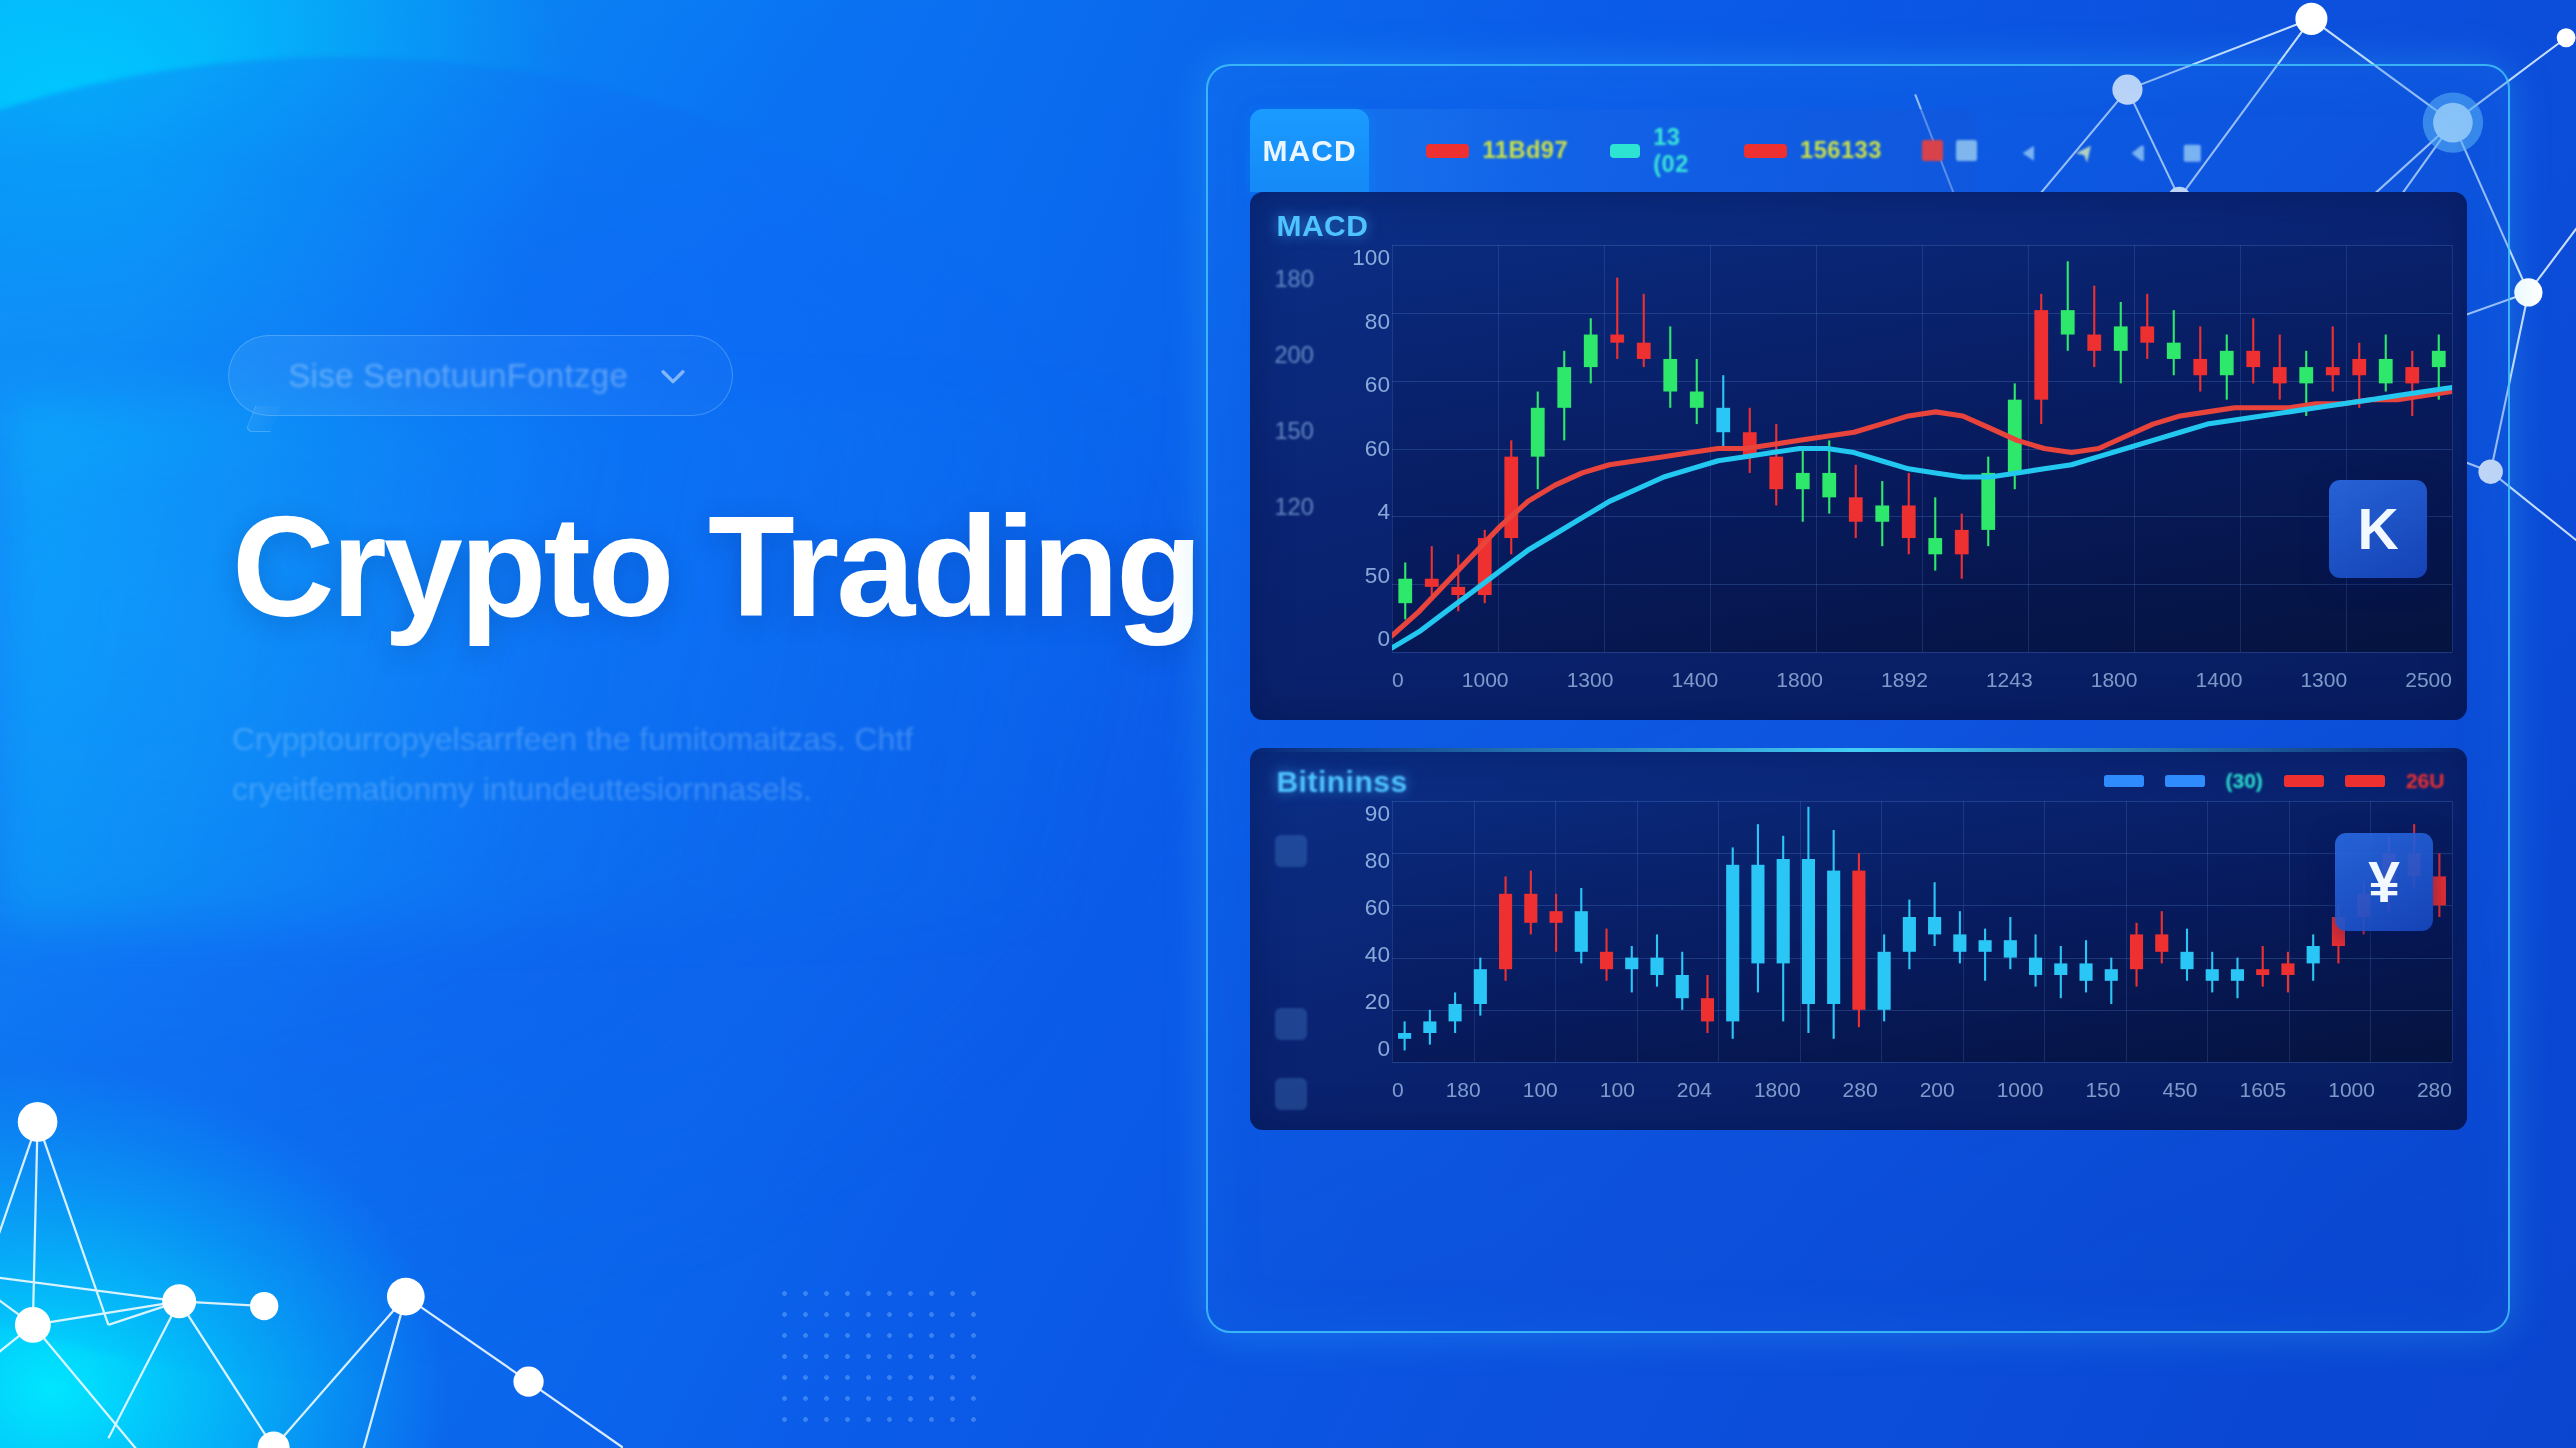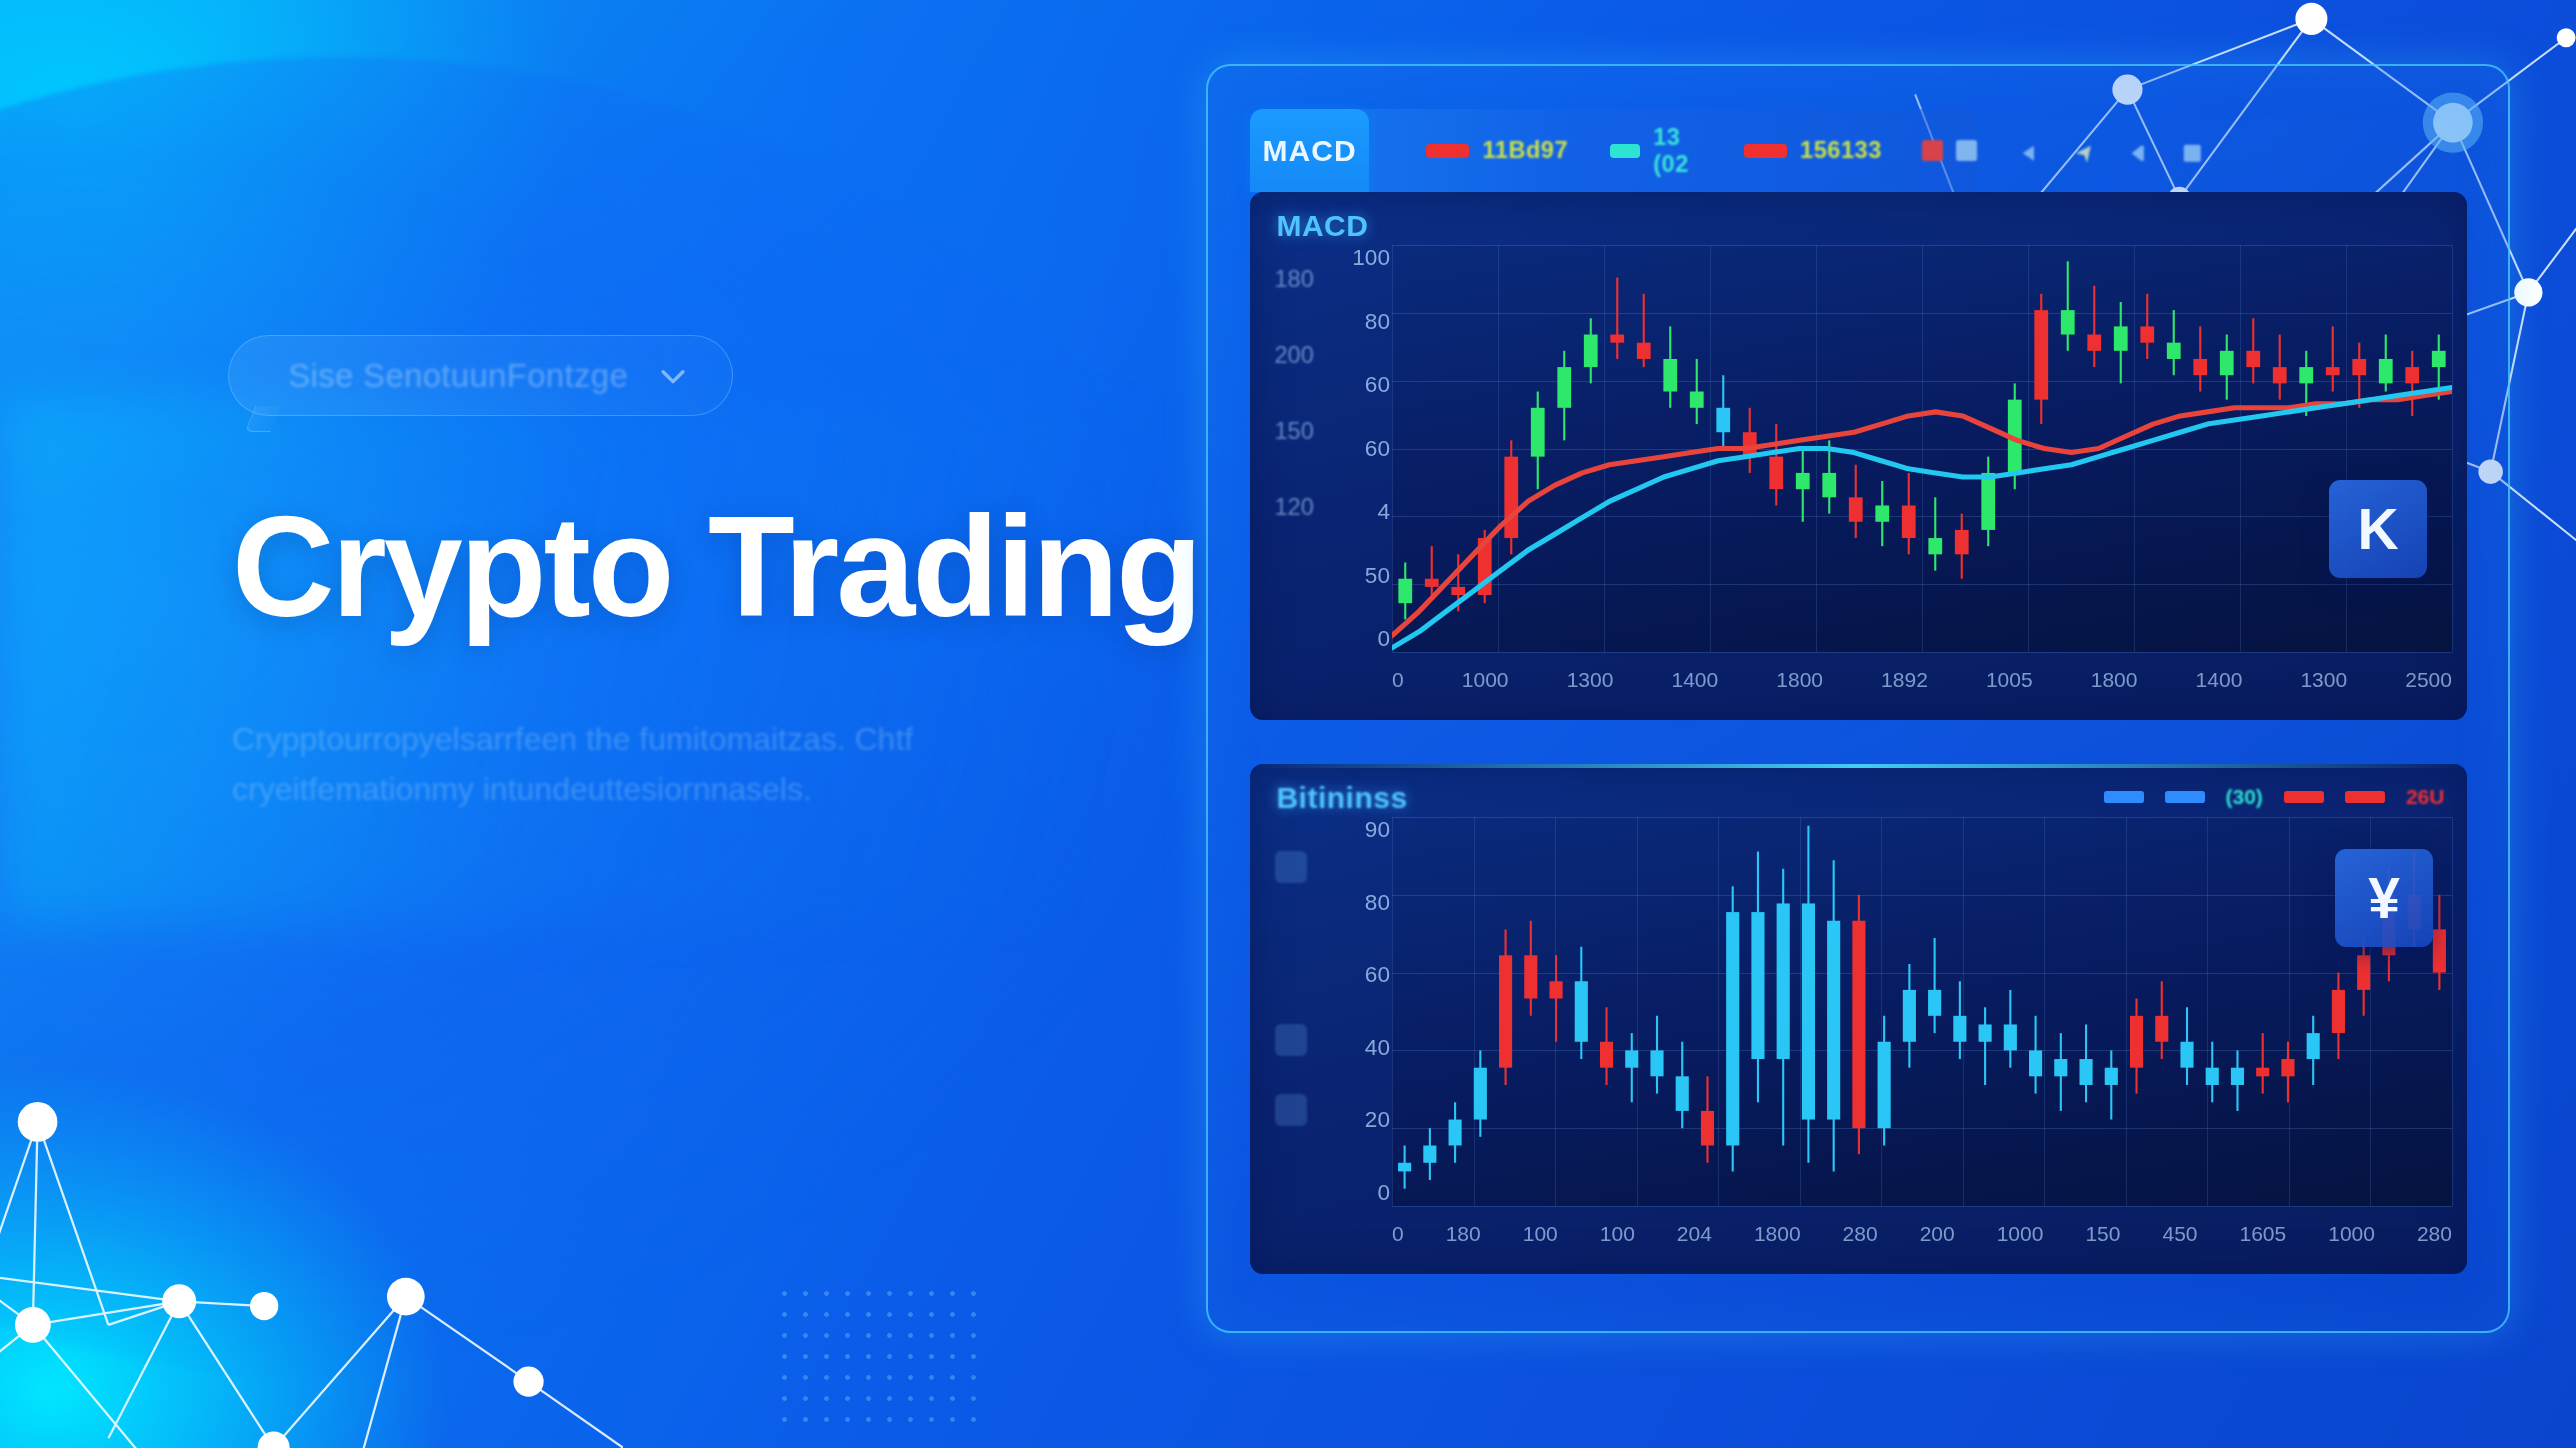--- a/index.html
+++ b/index.html
@@ -139,21 +139,21 @@
 
   
   .panel {
     position: absolute;
     border-radius: 13.2px;
     background: linear-gradient(165deg, #0b2f87 0%, #0a2473 40%, #081c5e 100%);
     box-shadow: inset 0 0 38px rgba(0,20,80,.55);
     overflow: hidden;
   }
   .panel-macd { left: 1250px; top: 192px; width: 1217px; height: 528px; }
-  .panel-bit  { left: 1250px; top: 764px; width: 1217px; height: 510px; }
+  .panel-bit  { left: 1250px; top: 748px; width: 1217px; height: 382px; }
 
   .panel-title {
     position: absolute; left: 26.4px; top: 17px;
     font-size: 30px; font-weight: 700; letter-spacing: 0.5px;
     color: #4fc3ff;
     text-shadow: 0 0 13.2px rgba(70,190,255,.55);
   }
   .panel-title.blur { filter: blur(1.1px); }
 
   .side-vals {
@@ -452,21 +452,21 @@
       </svg>
   </div>
 
   <div class="xaxis" id="macd-xaxis">
       <span>0</span>
       <span>1000</span>
       <span>1300</span>
       <span>1400</span>
       <span>1800</span>
       <span>1892</span>
-      <span>1005</span>
+      <span>1243</span>
       <span>1800</span>
       <span>1400</span>
       <span>1300</span>
       <span>2500</span>
     </div>
 
   <div class="badge badge-k">K</div>
 </div>
 
 <div class="panel panel-bit">

